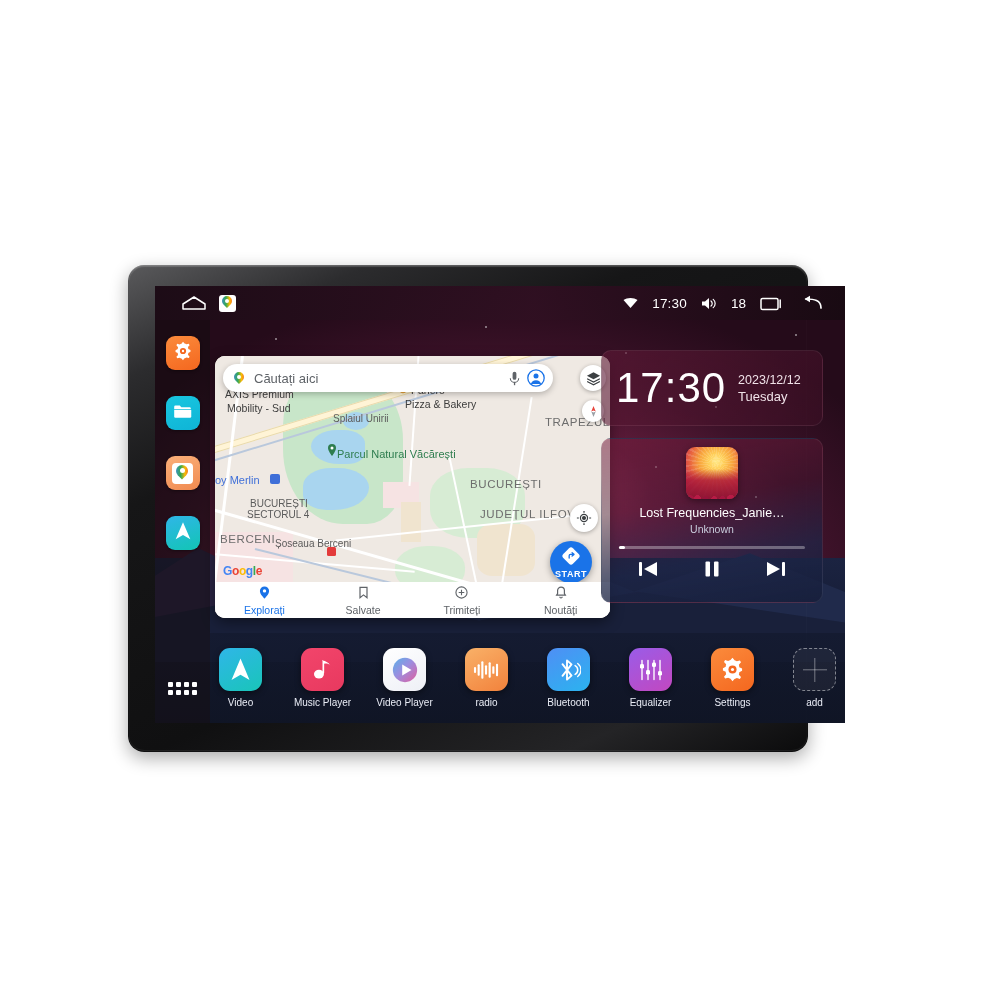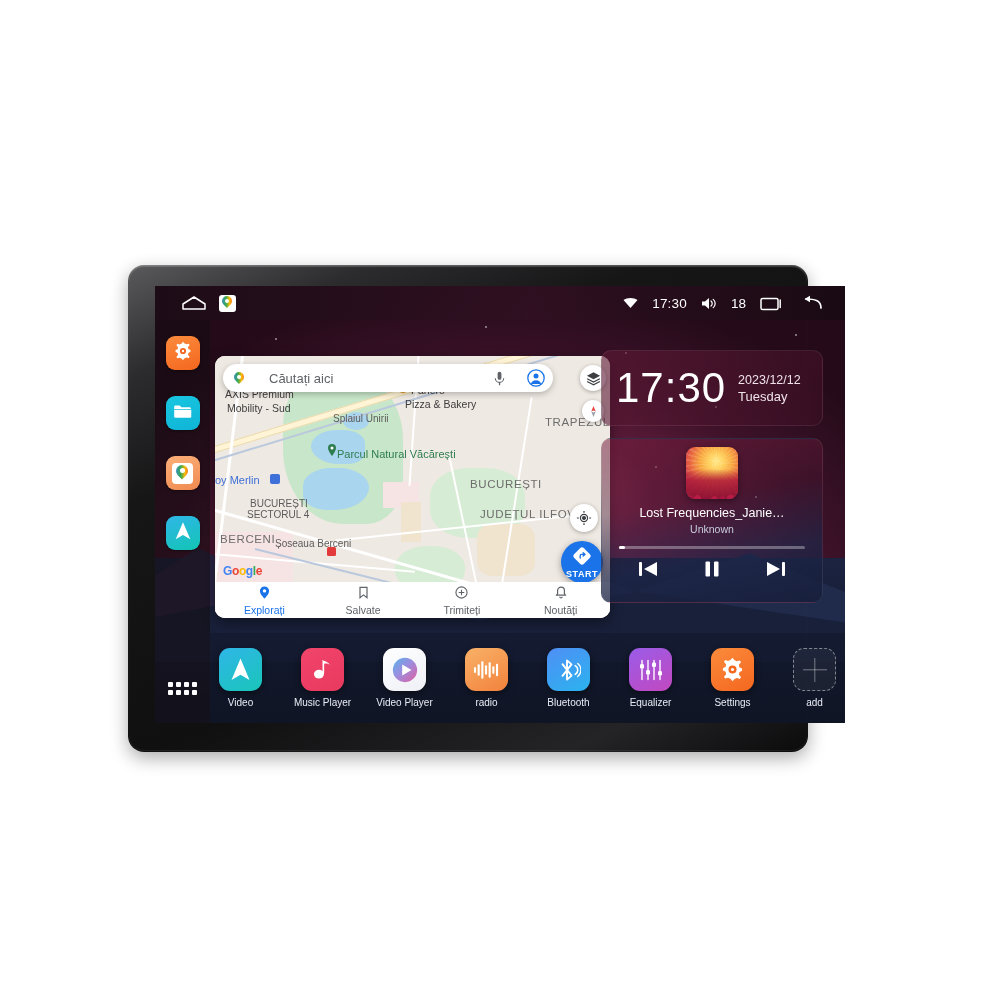--- a/index.html
+++ b/index.html
@@ -138,30 +138,30 @@
   .maplabel.big{ font-size:11.5px; color:#6d6d6d; letter-spacing:.6px; }
   .maplabel.green{ color:#2e7d4f; font-size:11px; }
   .maplabel.blue{ color:#3f6fd8; font-size:11px; }
   .maplabel.dark{ color:#3c3c3c; font-size:10.5px; }
   .poi-dot{ position:absolute; width:9px;height:11px; }
 
   
   #map-search{
     position:absolute; left:8px; top:8px; width:330px; height:28px;
     background:#fff; border-radius:16px; display:flex; align-items:center;
-    box-shadow:0 2px 6px rgba(0,0,0,.25); padding:0 8px; gap:22px; z-index:8;
+    box-shadow:0 2px 6px rgba(0,0,0,.25); padding:0 8px; gap:7px; z-index:8;
   }
   #map-search .q{ font-size:13px; color:#5f6368; flex:1; }
   .rnd-btn{ position:absolute; border-radius:50%; background:#fff; display:flex;
             align-items:center; justify-content:center; box-shadow:0 1px 4px rgba(0,0,0,.3); z-index:8; }
   #layers-btn{ right:4px; top:9px; width:26px; height:26px; }
   #compass-btn{ right:6px; top:44px; width:22px; height:22px; }
   #locate-btn{ right:12px; top:148px; width:28px; height:28px; }
   #start-btn{
-    position:absolute; right:7px; top:185px; width:42px; height:42px; border-radius:50%;
+    position:absolute; right:18px; top:185px; width:42px; height:42px; border-radius:50%;
     background:#1a73e8; color:#fff; display:flex; flex-direction:column;
     align-items:center; justify-content:center; z-index:8;
     box-shadow:0 2px 7px rgba(0,0,0,.35);
   }
   #start-btn .lbl{ font-size:9px; font-weight:bold; letter-spacing:.5px; margin-top:-1px; }
   .google-wm{ position:absolute; left:8px; bottom:40px; font-size:12px; font-weight:bold; letter-spacing:-.4px; z-index:7; }
   .google-wm span:nth-child(1){color:#4285F4;} .google-wm span:nth-child(2){color:#EA4335;}
   .google-wm span:nth-child(3){color:#FBBC05;} .google-wm span:nth-child(4){color:#4285F4;}
   .google-wm span:nth-child(5){color:#34A853;} .google-wm span:nth-child(6){color:#EA4335;}
 

